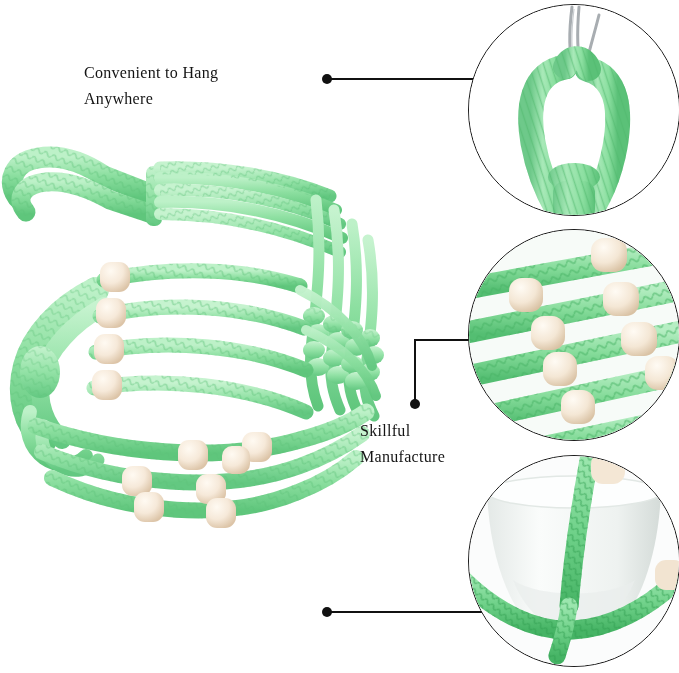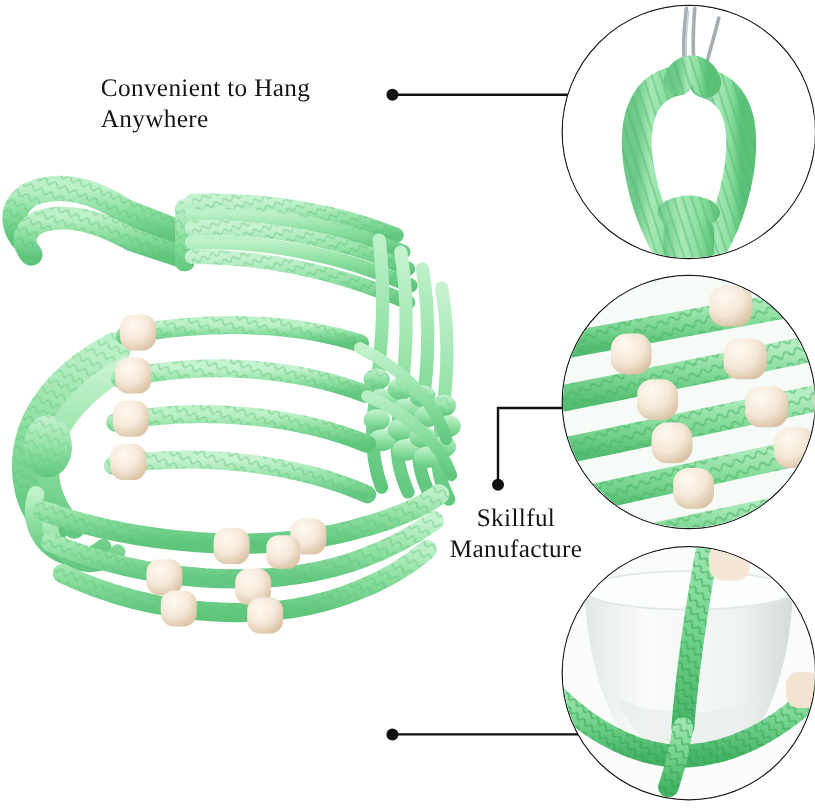--- a/index.html
+++ b/index.html
@@ -15,28 +15,28 @@
     background: #ffffff;
     overflow: hidden;
     font-family: "Liberation Serif", "DejaVu Serif", serif;
   }
 
   
   .feature-label {
     position: absolute;
     color: #141414;
     font-family: "Liberation Serif", "DejaVu Serif", serif;
-    font-size: 21px;
+    font-size: 16px;
     line-height: 26px;
     letter-spacing: 0.3px;
     white-space: pre-line;
     font-weight: 400;
   }
   #label-hang   { left: 84px;  top: 60px;  width: 250px; }
-  #label-skill  { left: 360px; top: 418px; width: 140px; text-align: center; }
+  #label-skill  { left: 360px; top: 418px; width: 140px; text-align: left; }
   #label-sturdy { left: 96px;  top: 597px; width: 230px; }
 
   
   .leader-svg {
     position: absolute;
     left: 0; top: 0;
     width: 679px; height: 673px;
     pointer-events: none;
   }
 

